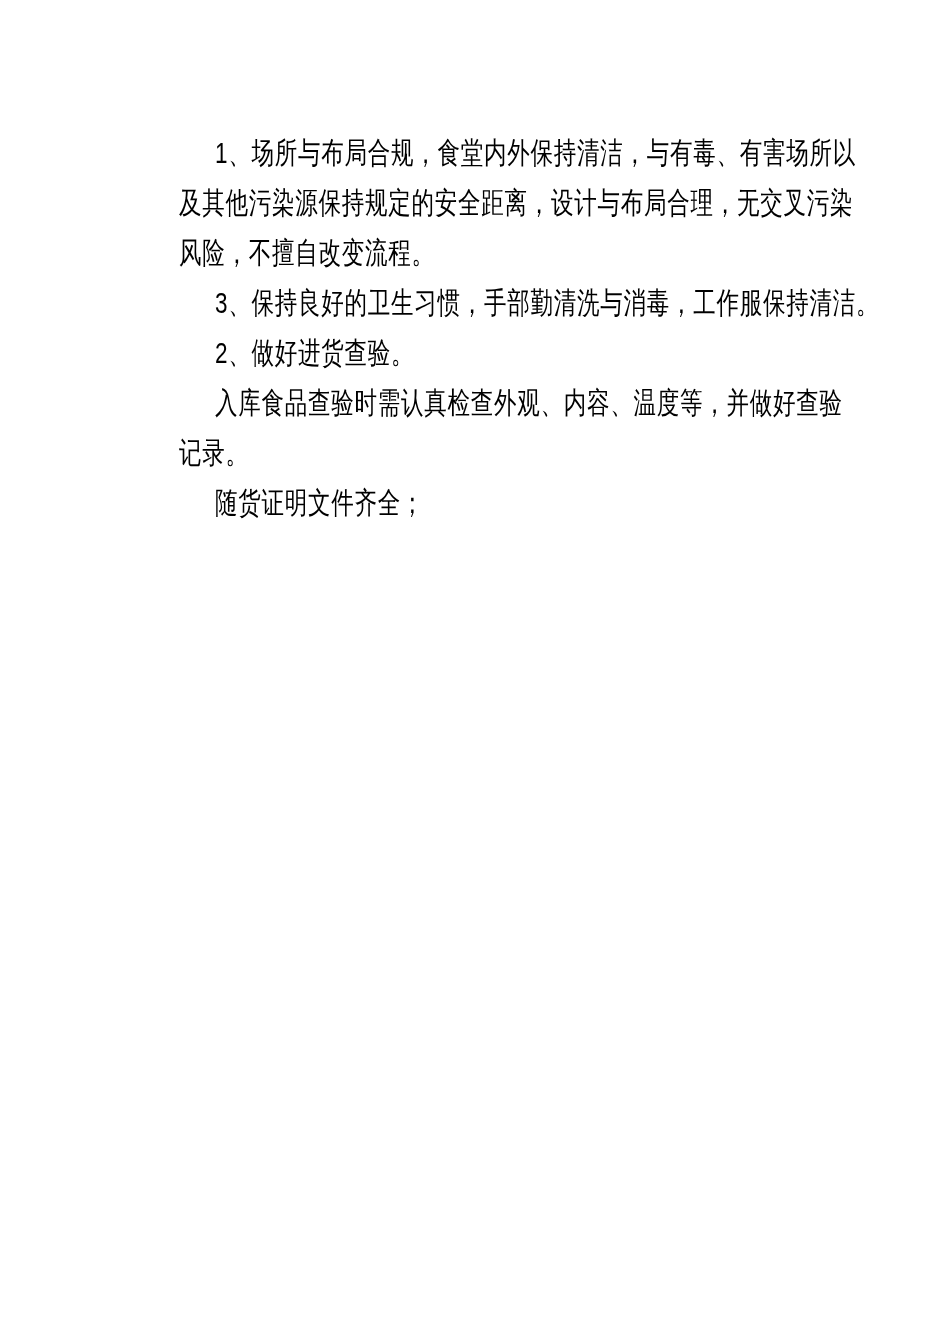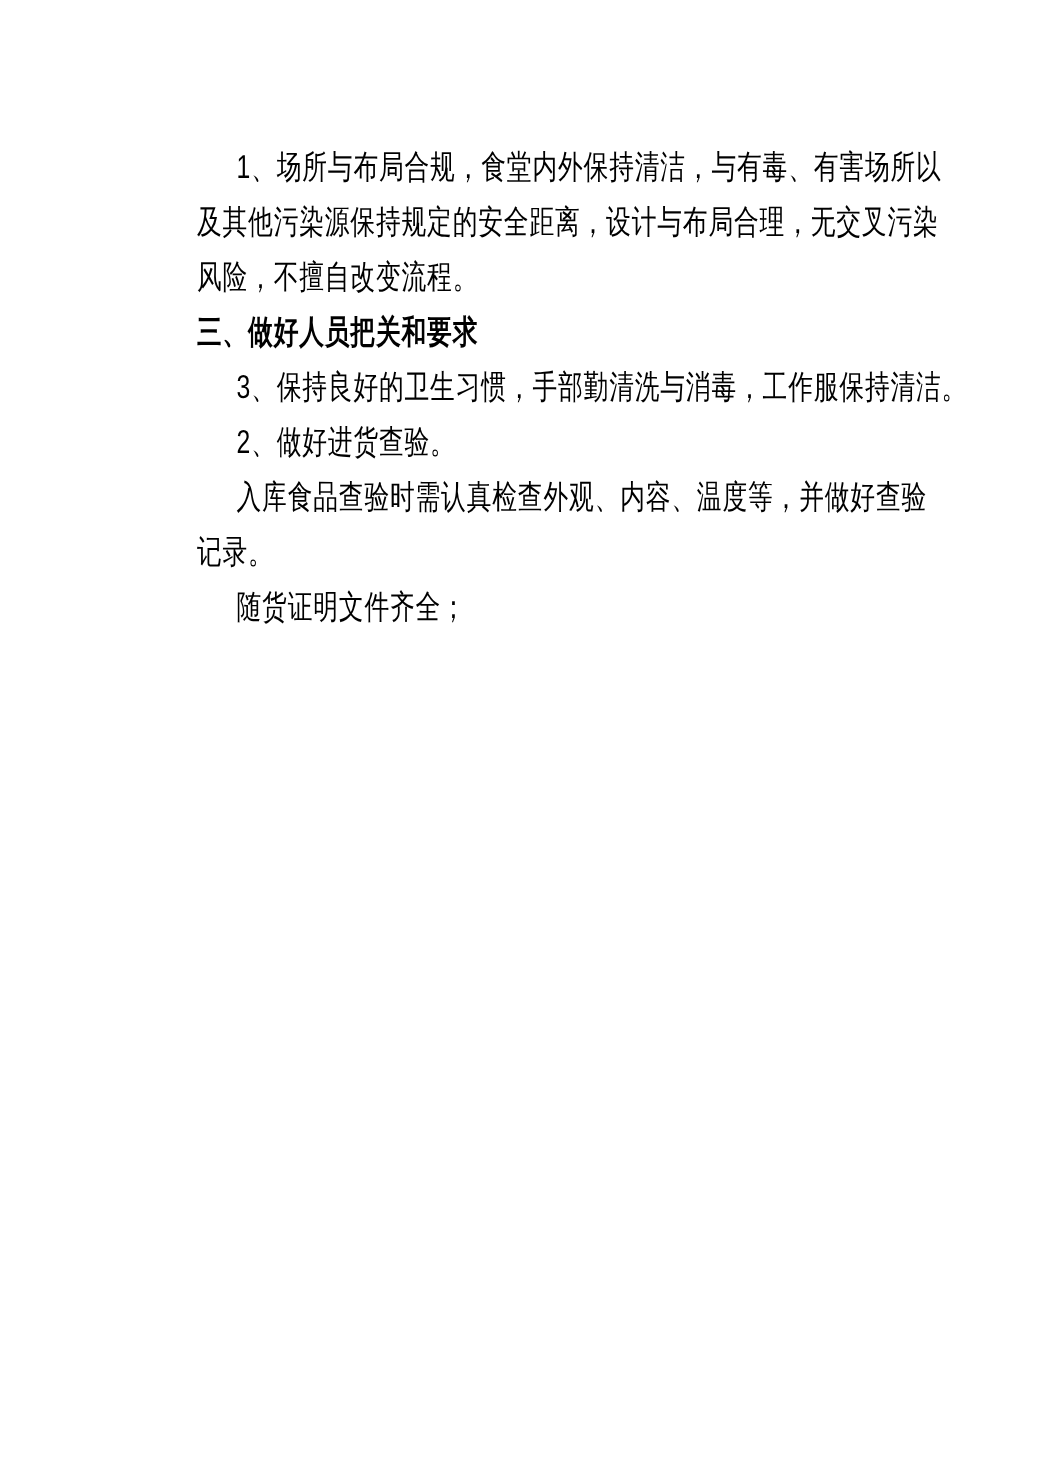--- a/index.html
+++ b/index.html
@@ -47,23 +47,20 @@
 </head>
 <body>
 
 <div class="page">
   <div class="content" id="doc-content">
       <div class="block paragraph">
         <div class="line indent">1、场所与布局合规，食堂内外保持清洁，与有毒、有害场所以</div>
         <div class="line">及其他污染源保持规定的安全距离，设计与布局合理，无交叉污染</div>
         <div class="line">风险，不擅自改变流程。</div>
       </div>
-      <div class="block heading">
-        <div class="line">三、做好人员把关和要求</div>
-      </div>
       <div class="block paragraph">
         <div class="line indent">3、保持良好的卫生习惯，手部勤清洗与消毒，工作服保持清洁。</div>
       </div>
       <div class="block paragraph">
         <div class="line indent">2、做好进货查验。</div>
       </div>
       <div class="block paragraph">
         <div class="line indent">入库食品查验时需认真检查外观、内容、温度等，并做好查验</div>
         <div class="line">记录。</div>
       </div>

